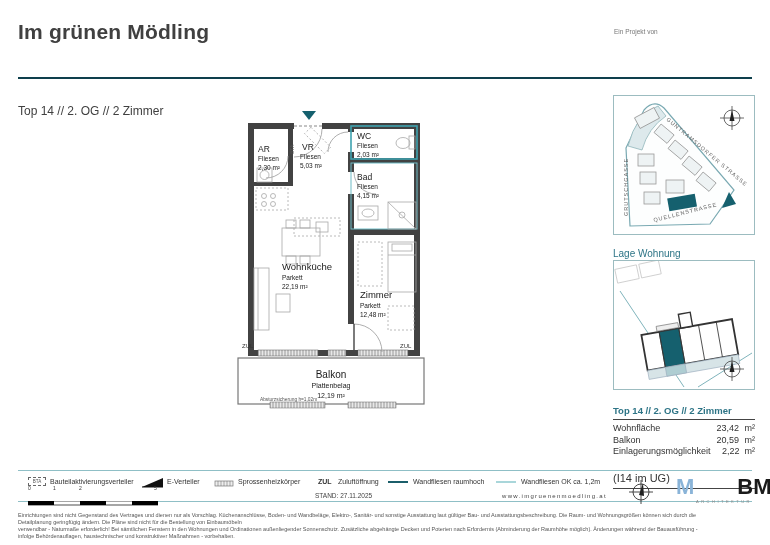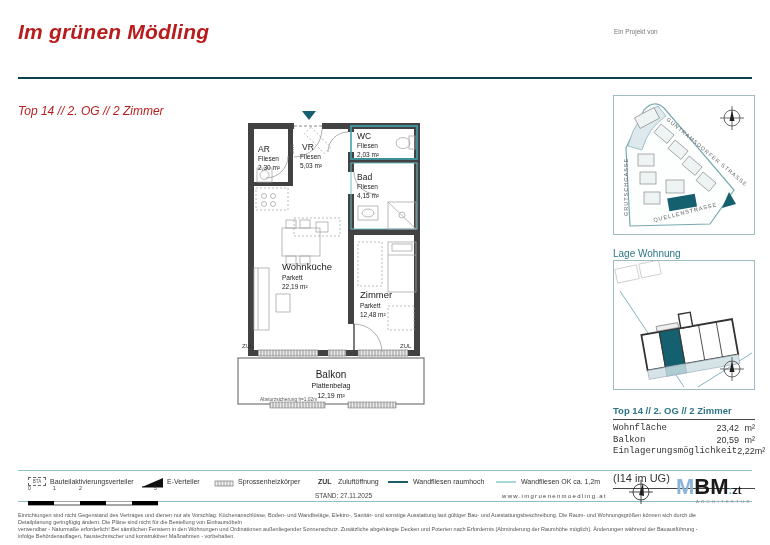--- a/index.html
+++ b/index.html
@@ -3,41 +3,41 @@
 <meta charset="utf-8">
 <style>
   * { margin:0; padding:0; box-sizing:border-box; }
   html,body { background:#fff; }
   .page {
     position:relative; width:770px; height:545px; background:#fff;
     font-family:"Liberation Sans","DejaVu Sans",sans-serif; overflow:hidden;
     color:#222;
   }
   .abs { position:absolute; }
-  .teal { color:#b91c1c;font-style:italic; }
+  .teal { color:#404040; }
   .title { font-size:21px; font-weight:bold; letter-spacing:.2px; }
   .subtitle { font-size:11px; }
   .hr-dark { background:#0e3f4c; height:2px; }
   .hr-teal { background:#8fbfc6; height:1px; }
   .unit-head { font-size:12.5px; font-weight:bold; }
   .unit-sub { font-size:12px; }
   .side-label { font-size:10px; color:#2D7486; }
   .map-box { border:1px solid #9cbcc0; background:#fff; }
   .dt-head { font-size:9.5px; font-weight:bold; color:#2D7486; }
   .dt-row { display:flex; font-size:9px; color:#333; line-height:11.5px; }
-  .dt-row .lbl { flex:1;font-family:Liberation Mono, monospace; }
+  .dt-row .lbl { flex:1; }
   .dt-row .val { width:30px; text-align:right; }
   .dt-row .unit { width:16px; text-align:right; }
   .dt-note { font-size:11px; color:#333; margin-top:14px; }
   .legend-label { font-size:7px; color:#333; white-space:nowrap; }
   .tiny { font-size:6.5px; color:#444; }
   .footer-text { font-size:5.5px; line-height:7px; color:#555; }
   .mbm { font-weight:bold; line-height:1; white-space:nowrap; }
   .mbm .m { color:#8ab4d8; font-size:22px; }
-  .mbm .bm { color:#1a1a1a; font-size:22px; }
+  .mbm .bm { color:#1a1a1a; font-size:22px;padding-left:43px; }
   .mbm .zt { color:#1a1a1a; font-size:11px; }
   .mbm .colon { color:#4aa7c0; }
   .mbm-cap { font-size:4px; letter-spacing:2.5px; color:#888; text-align:right; margin-top:1px; }
   .website { font-size:6px; letter-spacing:1.3px; color:#444; }
   svg text { font-family:"Liberation Sans","DejaVu Sans",sans-serif; }
 </style>
 </head>
 <body>
 
 <div class="page">

